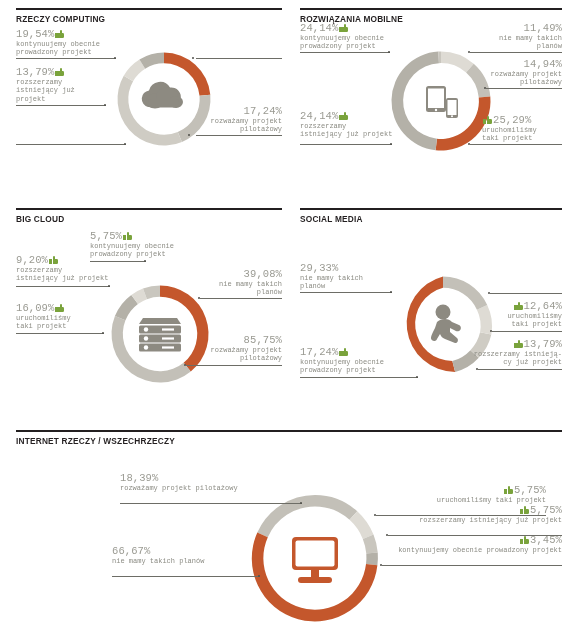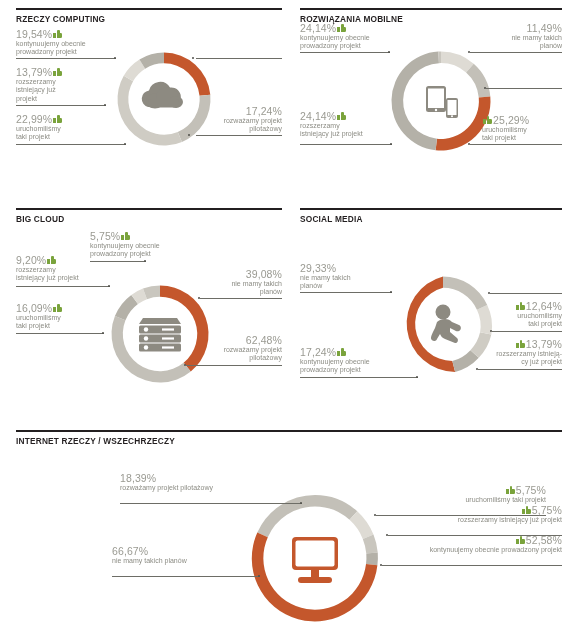--- a/index.html
+++ b/index.html
@@ -23,20 +23,21 @@
   }
   .donut-wrap{position:absolute;}
   svg{display:block;overflow:visible;}
 
   .label{
     position:absolute;
     line-height:8.6px;
     font-size:7px;
     color:#8c8c84;
     white-space:nowrap;
+    font-family:Liberation Mono, monospace;
   }
   .label .pct{
     font-size:10.5px;
     color:#9a9a92;
     letter-spacing:.1px;
     display:inline-block;
     vertical-align:middle;
   }
   .label .desc{display:block;margin-top:1px;}
   .label.r{text-align:right;}
@@ -103,24 +104,20 @@
   <div class="leader" style="left:0;top:50px;width:100px;"></div>
   <div class="dot" style="left:98px;top:49px;"></div>
 
   <div class="label l" style="left:0;top:60px;width:96px;">
     <span class="pct">13,79%</span><span class="thumb"><i class="pad"></i><i class="hand"></i><i class="up"></i></span>
     <span class="desc">rozszerzamy<br>istniejący już<br>projekt</span>
   </div>
   <div class="leader" style="left:0;top:97px;width:90px;"></div>
   <div class="dot" style="left:88px;top:96px;"></div>
 
-  <div class="label l" style="left:0;top:107px;width:96px;">
-    <span class="pct">22,99%</span><span class="thumb"><i class="pad"></i><i class="hand"></i><i class="up"></i></span>
-    <span class="desc">uruchomiliśmy<br>taki projekt</span>
-  </div>
   <div class="leader" style="left:0;top:136px;width:110px;"></div>
   <div class="dot" style="left:108px;top:135px;"></div>
 </div>
 
 <div class="panel" style="left:300px;top:8px;width:262px;height:185px;">
   <div class="rule" style="width:262px;"></div>
   <div class="panel-title">ROZWIĄZANIA MOBILNE</div>
 
   <div class="donut-wrap" style="left:86px;top:27px;">
     <svg width="110" height="132" viewBox="0 0 110 132">
@@ -148,20 +145,24 @@
     </svg>
   </div>
 
   <div class="label r" style="right:0;top:16px;width:86px;">
     <span class="pct">11,49%</span>
     <span class="desc">nie mamy takich<br>planów</span>
   </div>
   <div class="leader" style="right:0;top:44px;width:92px;"></div>
   <div class="dot" style="left:168px;top:43px;"></div>
 
+  <div class="label r" style="right:0;top:52px;width:86px;">
+    <span class="pct">14,94%</span>
+    <span class="desc">rozważamy projekt<br>pilotażowy</span>
+  </div>
   <div class="leader" style="right:0;top:80px;width:76px;"></div>
   <div class="dot" style="left:184px;top:79px;"></div>
 
   <div class="label l" style="left:182px;top:108px;width:86px;">
     <span class="thumb"><i class="pad"></i><i class="hand"></i><i class="up"></i></span><span class="pct">25,29%</span>
     <span class="desc">uruchomiliśmy<br>taki projekt</span>
   </div>
   <div class="leader" style="left:170px;top:136px;width:92px;"></div>
   <div class="dot" style="left:168px;top:135px;"></div>
 
@@ -222,21 +223,21 @@
   <div class="dot" style="left:128px;top:52px;"></div>
 
   <div class="label r" style="right:0;top:62px;width:88px;">
     <span class="pct">39,08%</span>
     <span class="desc">nie mamy takich<br>planów</span>
   </div>
   <div class="leader" style="right:0;top:90px;width:82px;"></div>
   <div class="dot" style="left:182px;top:89px;"></div>
 
   <div class="label r" style="right:0;top:128px;width:88px;">
-    <span class="pct">62,48%</span>
+    <span class="pct">85,75%</span>
     <span class="desc">rozważamy projekt<br>pilotażowy</span>
   </div>
   <div class="leader" style="right:0;top:157px;width:96px;"></div>
   <div class="dot" style="left:168px;top:156px;"></div>
 
   <div class="label l" style="left:0;top:48px;width:96px;">
     <span class="pct">9,20%</span><span class="thumb"><i class="pad"></i><i class="hand"></i><i class="up"></i></span>
     <span class="desc">rozszerzamy<br>istniejący już projekt</span>
   </div>
   <div class="leader" style="left:0;top:78px;width:94px;"></div>
@@ -357,18 +358,18 @@
   <div class="dot" style="left:358px;top:84px;"></div>
 
   <div class="label r" style="left:400px;top:76px;width:146px;text-align:right;">
     <span class="thumb"><i class="pad"></i><i class="hand"></i><i class="up"></i></span><span class="pct">5,75%</span>
     <span class="desc">rozszerzamy istniejący już projekt</span>
   </div>
   <div class="leader" style="left:372px;top:105px;width:174px;"></div>
   <div class="dot" style="left:370px;top:104px;"></div>
 
   <div class="label r" style="left:380px;top:106px;width:166px;text-align:right;">
-    <span class="thumb"><i class="pad"></i><i class="hand"></i><i class="up"></i></span><span class="pct">52,58%</span>
+    <span class="thumb"><i class="pad"></i><i class="hand"></i><i class="up"></i></span><span class="pct">3,45%</span>
     <span class="desc">kontynuujemy obecnie prowadzony projekt</span>
   </div>
   <div class="leader" style="left:366px;top:135px;width:180px;"></div>
   <div class="dot" style="left:364px;top:134px;"></div>
 </div>
 
 </body></html>

